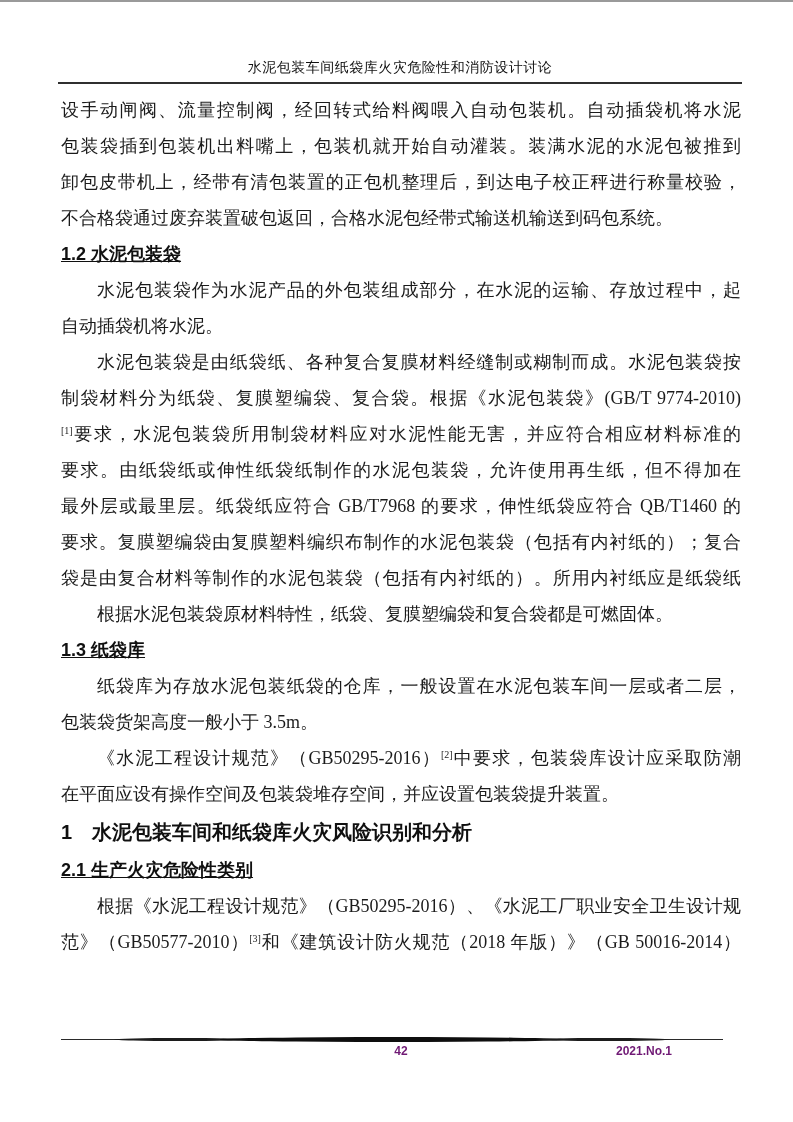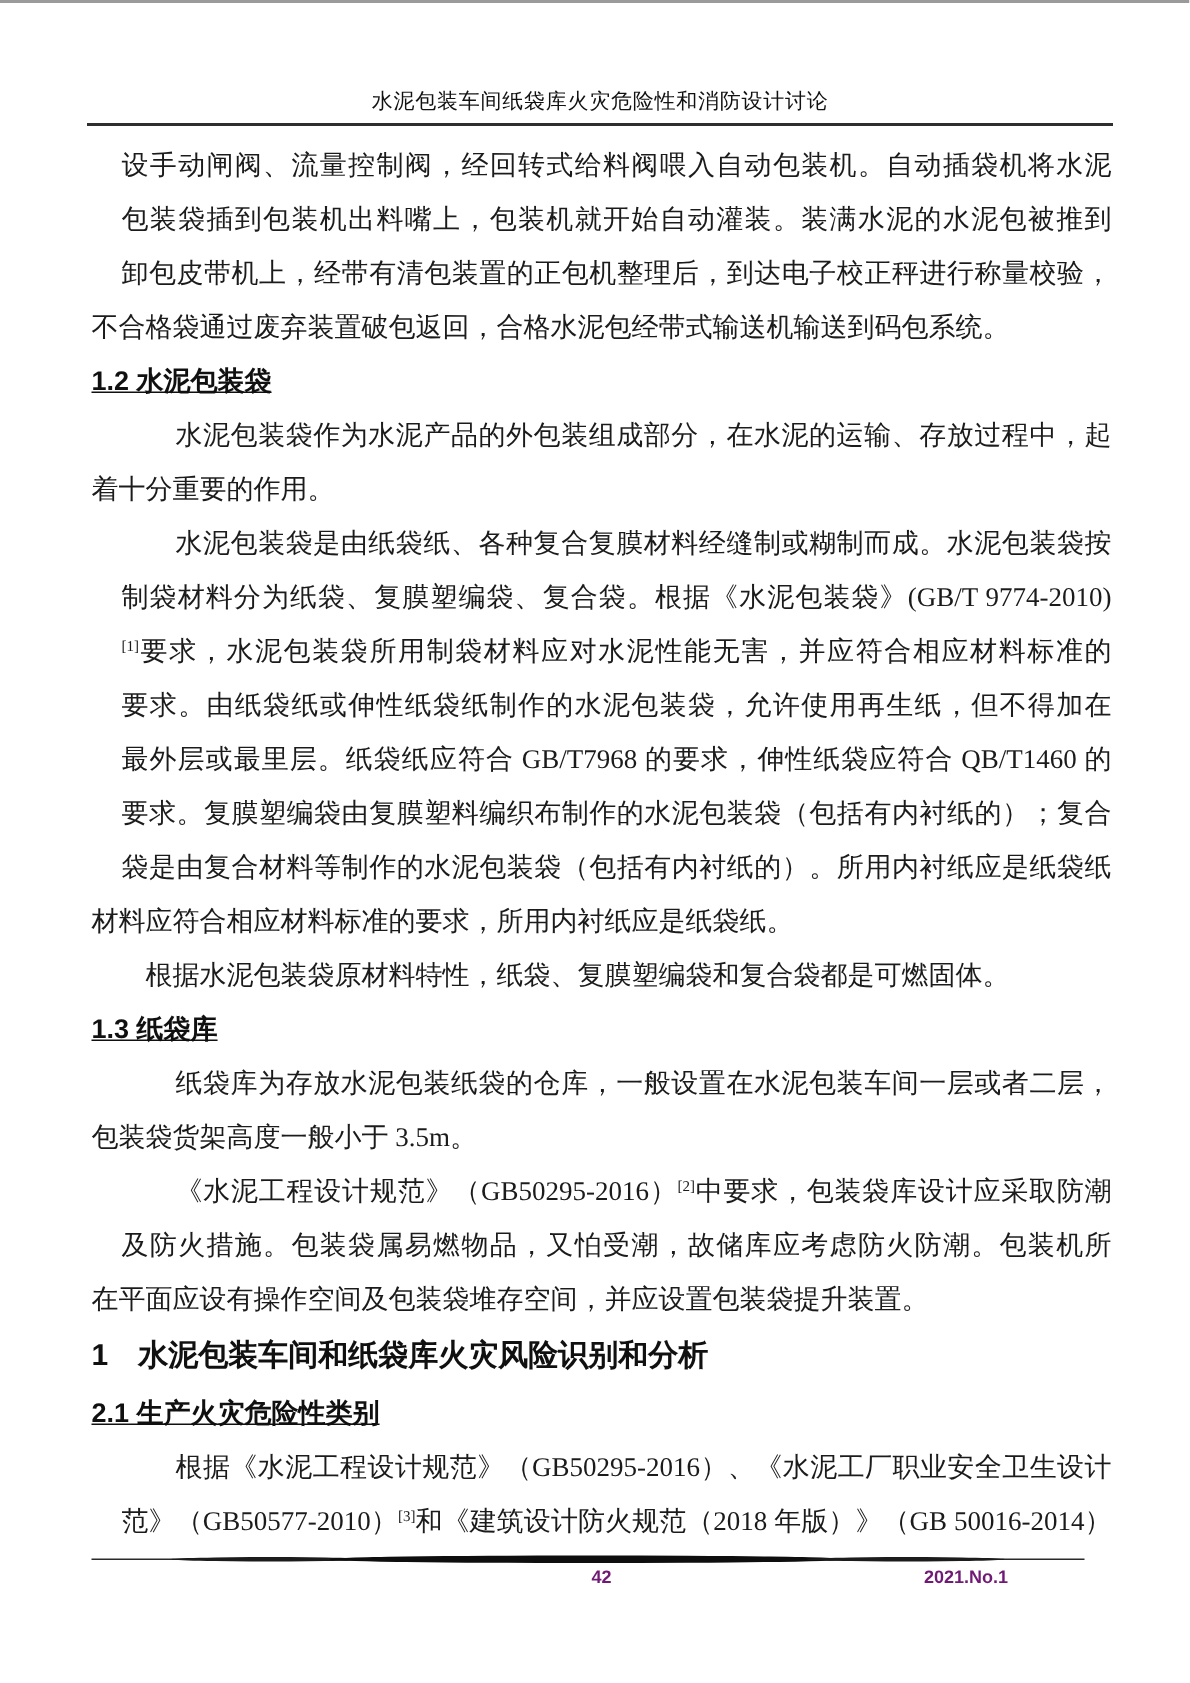--- a/index.html
+++ b/index.html
@@ -34,21 +34,20 @@
   .line{
     font-size:18px;line-height:36px;height:36px;
     white-space:nowrap;
     color:#1b1b1b;
   }
   .line.fill{
     white-space:normal;
     text-align:justify;
     text-align-last:justify;
     overflow:hidden;
-    margin-left:20px;
   }
   .line.indent{ text-indent:2em; }
   .line sup{
     font-size:10px;line-height:0;vertical-align:6px;letter-spacing:0;
   }
   .h1,.h2{
     font-family:"Liberation Sans","DejaVu Sans",sans-serif;
     font-weight:bold;color:#101010;
   }
   .h2{ font-size:18px;line-height:36px;height:36px;text-decoration:underline; }
@@ -95,35 +94,33 @@
     <div class="title">水泥包装车间纸袋库火灾危险性和消防设计讨论</div>
   </header>
 
   <main class="doc-body" id="doc-body">
       <div class="line fill"><span>设手动闸阀、流量控制阀，经回转式给料阀喂入自动包装机。自动插袋机将水泥</span></div>
       <div class="line fill"><span>包装袋插到包装机出料嘴上，包装机就开始自动灌装。装满水泥的水泥包被推到</span></div>
       <div class="line fill"><span>卸包皮带机上，经带有清包装置的正包机整理后，到达电子校正秤进行称量校验，</span></div>
       <div class="line"><span>不合格袋通过废弃装置破包返回，合格水泥包经带式输送机输送到码包系统。</span></div>
       <div class="h2"><span>1.2 水泥包装袋</span></div>
       <div class="line fill indent"><span>水泥包装袋作为水泥产品的外包装组成部分，在水泥的运输、存放过程中，起</span></div>
-      <div class="line"><span>着十分重要的作用。</span></div>
+      <div class="line"><span>自动插袋机将水泥。</span></div>
       <div class="line fill indent"><span>水泥包装袋是由纸袋纸、各种复合复膜材料经缝制或糊制而成。水泥包装袋按</span></div>
       <div class="line fill"><span>制袋材料分为纸袋、复膜塑编袋、复合袋。根据《水泥包装袋》(GB/T 9774-2010)</span></div>
       <div class="line fill"><sup>[1]</sup><span>要求，水泥包装袋所用制袋材料应对水泥性能无害，并应符合相应材料标准的</span></div>
       <div class="line fill"><span>要求。由纸袋纸或伸性纸袋纸制作的水泥包装袋，允许使用再生纸，但不得加在</span></div>
       <div class="line fill"><span>最外层或最里层。纸袋纸应符合 GB/T7968 的要求，伸性纸袋应符合 QB/T1460 的</span></div>
       <div class="line fill"><span>要求。复膜塑编袋由复膜塑料编织布制作的水泥包装袋（包括有内衬纸的）；复合</span></div>
       <div class="line fill"><span>袋是由复合材料等制作的水泥包装袋（包括有内衬纸的）。所用内衬纸应是纸袋纸</span></div>
-      <div class="line"><span>材料应符合相应材料标准的要求，所用内衬纸应是纸袋纸。</span></div>
       <div class="line indent"><span>根据水泥包装袋原材料特性，纸袋、复膜塑编袋和复合袋都是可燃固体。</span></div>
       <div class="h2"><span>1.3 纸袋库</span></div>
       <div class="line fill indent"><span>纸袋库为存放水泥包装纸袋的仓库，一般设置在水泥包装车间一层或者二层，</span></div>
       <div class="line"><span>包装袋货架高度一般小于 3.5m。</span></div>
       <div class="line fill indent"><span>《水泥工程设计规范》（GB50295-2016）</span><sup>[2]</sup><span>中要求，包装袋库设计应采取防潮</span></div>
-      <div class="line fill"><span>及防火措施。包装袋属易燃物品，又怕受潮，故储库应考虑防火防潮。包装机所</span></div>
       <div class="line"><span>在平面应设有操作空间及包装袋堆存空间，并应设置包装袋提升装置。</span></div>
       <div class="h1"><span>1　水泥包装车间和纸袋库火灾风险识别和分析</span></div>
       <div class="h2"><span>2.1 生产火灾危险性类别</span></div>
       <div class="line fill indent"><span>根据《水泥工程设计规范》（GB50295-2016）、《水泥工厂职业安全卫生设计规</span></div>
       <div class="line fill"><span>范》（GB50577-2010）</span><sup>[3]</sup><span>和《建筑设计防火规范（2018 年版）》（GB 50016-2014）</span></div>
     </main>
 
   <div class="footer-rule">
     <div class="base"></div>
     <div class="lens2"></div>

